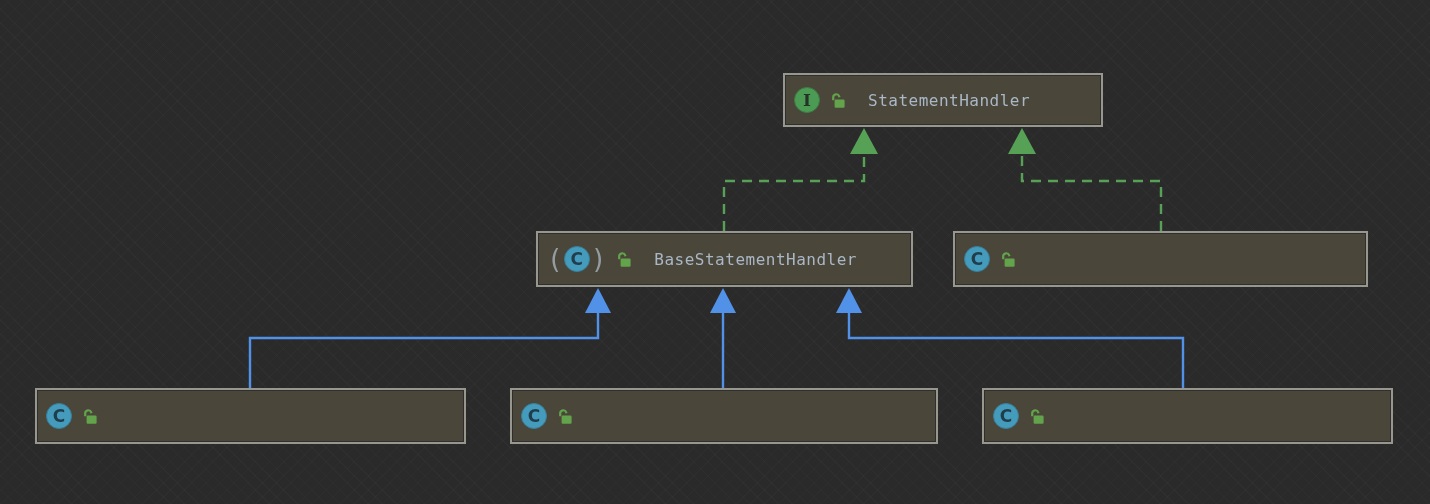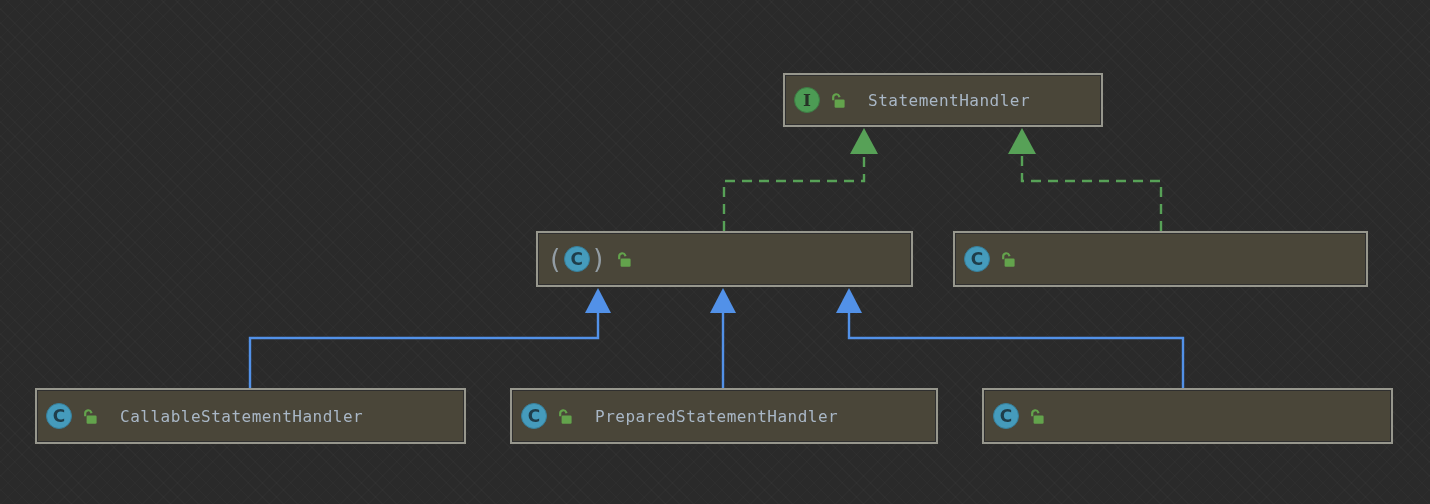--- a/index.html
+++ b/index.html
@@ -135,52 +135,51 @@
   <div class="uml-node" id="node-base-statement-handler">
     <span class="paren left">(</span>
     <span class="kind-icon class">C</span>
     <span class="paren right">)</span>
     <span class="lock-icon">
       <svg width="19" height="19" viewBox="0 0 19 19">
           <path d="M4.2 9.2 L4.2 6.1 A3.1 3.1 0 0 1 10.2 5.3 L10.4 6.3" fill="none" stroke="#63a34c" stroke-width="2.2"></path>
           <rect x="5.6" y="8.6" width="10" height="8.2" rx="1.2" fill="#63a34c"></rect>
         </svg>
     </span>
+    <span class="label">BaseStatementHandler</span>
   </div>
 
   <div class="uml-node" id="node-routing-statement-handler">
     <span class="kind-icon class">C</span>
     <span class="lock-icon">
       <svg width="19" height="19" viewBox="0 0 19 19">
           <path d="M4.2 9.2 L4.2 6.1 A3.1 3.1 0 0 1 10.2 5.3 L10.4 6.3" fill="none" stroke="#63a34c" stroke-width="2.2"></path>
           <rect x="5.6" y="8.6" width="10" height="8.2" rx="1.2" fill="#63a34c"></rect>
         </svg>
     </span>
   </div>
 
   <div class="uml-node" id="node-callable-statement-handler">
     <span class="kind-icon class">C</span>
     <span class="lock-icon">
       <svg width="19" height="19" viewBox="0 0 19 19">
           <path d="M4.2 9.2 L4.2 6.1 A3.1 3.1 0 0 1 10.2 5.3 L10.4 6.3" fill="none" stroke="#63a34c" stroke-width="2.2"></path>
           <rect x="5.6" y="8.6" width="10" height="8.2" rx="1.2" fill="#63a34c"></rect>
         </svg>
     </span>
-    <span class="label">CallableStatementHandler</span>
   </div>
 
   <div class="uml-node" id="node-prepared-statement-handler">
     <span class="kind-icon class">C</span>
     <span class="lock-icon">
       <svg width="19" height="19" viewBox="0 0 19 19">
           <path d="M4.2 9.2 L4.2 6.1 A3.1 3.1 0 0 1 10.2 5.3 L10.4 6.3" fill="none" stroke="#63a34c" stroke-width="2.2"></path>
           <rect x="5.6" y="8.6" width="10" height="8.2" rx="1.2" fill="#63a34c"></rect>
         </svg>
     </span>
-    <span class="label">PreparedStatementHandler</span>
   </div>
 
   <div class="uml-node" id="node-simple-statement-handler">
     <span class="kind-icon class">C</span>
     <span class="lock-icon">
       <svg width="19" height="19" viewBox="0 0 19 19">
           <path d="M4.2 9.2 L4.2 6.1 A3.1 3.1 0 0 1 10.2 5.3 L10.4 6.3" fill="none" stroke="#63a34c" stroke-width="2.2"></path>
           <rect x="5.6" y="8.6" width="10" height="8.2" rx="1.2" fill="#63a34c"></rect>
         </svg>
     </span>

